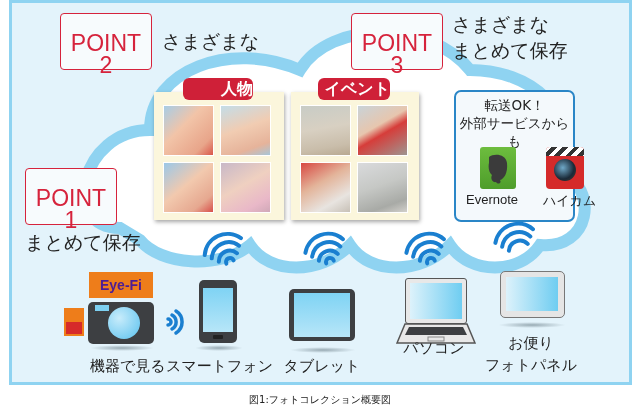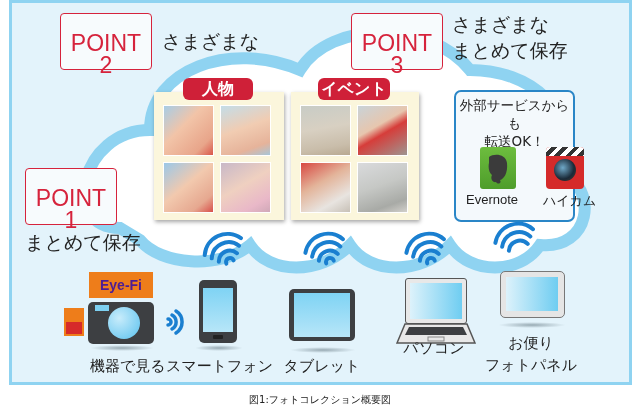--- a/index.html
+++ b/index.html
@@ -2,21 +2,21 @@
 <html><head>
 <meta charset="utf-8">
 <style>
   * { box-sizing: border-box; margin: 0; padding: 0; }
   body { width: 640px; height: 408px; background: #ffffff; font-family: "DejaVu Sans", sans-serif; position: relative; overflow: hidden; }
   .frame { position: absolute; left: 9px; top: 0px; width: 623px; height: 385px; background: #e3f3fb; border: 3px solid #8fd3f1; }
   .cloud { position: absolute; }
   .point-box { position: absolute; background: #f7fbfd; border: 1.5px solid #d6233c; border-radius: 4px; color: #d6233c; text-align: center; font-family: "Liberation Sans", sans-serif; font-size: 23px; line-height: 22px; padding-top: 18px; }
   .point-text { position: absolute; color: #222; font-size: 19px; line-height: 25px; white-space: nowrap; }
   .album { position: absolute; background: #fbf6dc; box-shadow: 1px 2px 4px rgba(0,0,0,0.35); }
-  .album-label { position: absolute; background: #cf2038; color: #fff; font-weight: bold; font-size: 16px; border-radius: 6px; text-align: center; line-height: 22px; }
+  .album-label { position: absolute; background: #cf2038; color: #fff; font-weight: bold; font-size: 16px; border-radius: 6px; text-align: right; line-height: 22px; }
   .photo { position: absolute; width: 51px; height: 51px; border: 1px solid #fff; }
   .ext-box { position: absolute; left: 454px; top: 90px; width: 121px; height: 132px; background: #f4f9fc; border: 2px solid #2a86c7; border-radius: 7px; }
   .ext-title { position: absolute; width: 100%; text-align: center; font-size: 13.5px; color: #222; line-height: 18px; top: 4px; }
   .app-label { position: absolute; font-size: 13px; color: #222; font-family: "Liberation Sans", sans-serif; white-space: nowrap; }
   .dev-label { position: absolute; font-size: 15px; color: #222; white-space: nowrap; text-align: center; line-height: 19px; }
   .shadow { position: absolute; height: 6px; border-radius: 50%; background: radial-gradient(ellipse at center, rgba(90,110,120,0.55) 0%, rgba(90,110,120,0) 70%); }
   .caption { position: absolute; top: 393px; left: 0; width: 640px; text-align: center; font-size: 10px; color: #222; }
 </style>
 </head>
 <body>
@@ -57,22 +57,22 @@
 <div class="album" style="left:291px;top:92px;width:128px;height:128px;">
   <div class="photo" style="left:9px;top:13px;background:linear-gradient(170deg,#c8ccc6,#d8d0c2 45%,#c9bdaa 80%,#b8a992);"></div>
   <div class="photo" style="left:66px;top:13px;background:linear-gradient(150deg,#c9d3d8,#e7c6ae 40%,#d63d3a 55%,#9e9590);"></div>
   <div class="photo" style="left:9px;top:70px;background:linear-gradient(150deg,#d84842,#e3b49a 40%,#e8e4e0 75%,#c7c0b6);"></div>
   <div class="photo" style="left:66px;top:70px;background:linear-gradient(160deg,#d9dadc,#c6c8c5 45%,#a8aaa6 80%,#d2d0cb);"></div>
 </div>
 <div class="album-label" style="left:318px;top:78px;width:72px;height:22px;">イベント</div>
 
 <div class="ext-box">
   <div class="ext-title">
+    <div>転送OK！</div>
     <div>外部サービスからも</div>
-    <div>転送OK！</div>
   </div>
   <div style="position:absolute;left:24px;top:55px;width:36px;height:42px;background:linear-gradient(180deg,#6dbd3e,#4e9d2b);border-radius:3px;">
     <svg width="36" height="42" viewBox="0 0 36 42">
         <path d="M9 10 C 14 6, 26 7, 27 16 C 28 26, 24 32, 20 33 C 22 36, 18 38, 16 35 C 13 36, 10 32, 12 28 C 9 26, 8 20, 9 16 Z" fill="#3b3b3b"></path>
       </svg>
   </div>
   <div style="position:absolute;left:90px;top:55px;width:38px;height:42px;background:#d52a2a;border-radius:4px;overflow:hidden;">
     <div style="position:absolute;left:0;top:0;width:38px;height:9px;background:repeating-linear-gradient(135deg,#fff 0 4px,#333 4px 8px);"></div>
     <div style="position:absolute;left:8px;top:12px;width:22px;height:22px;border-radius:50%;background:radial-gradient(circle at 40% 40%,#6fa8c8,#1a2a38 60%,#333 80%,#888);"></div>
   </div>

